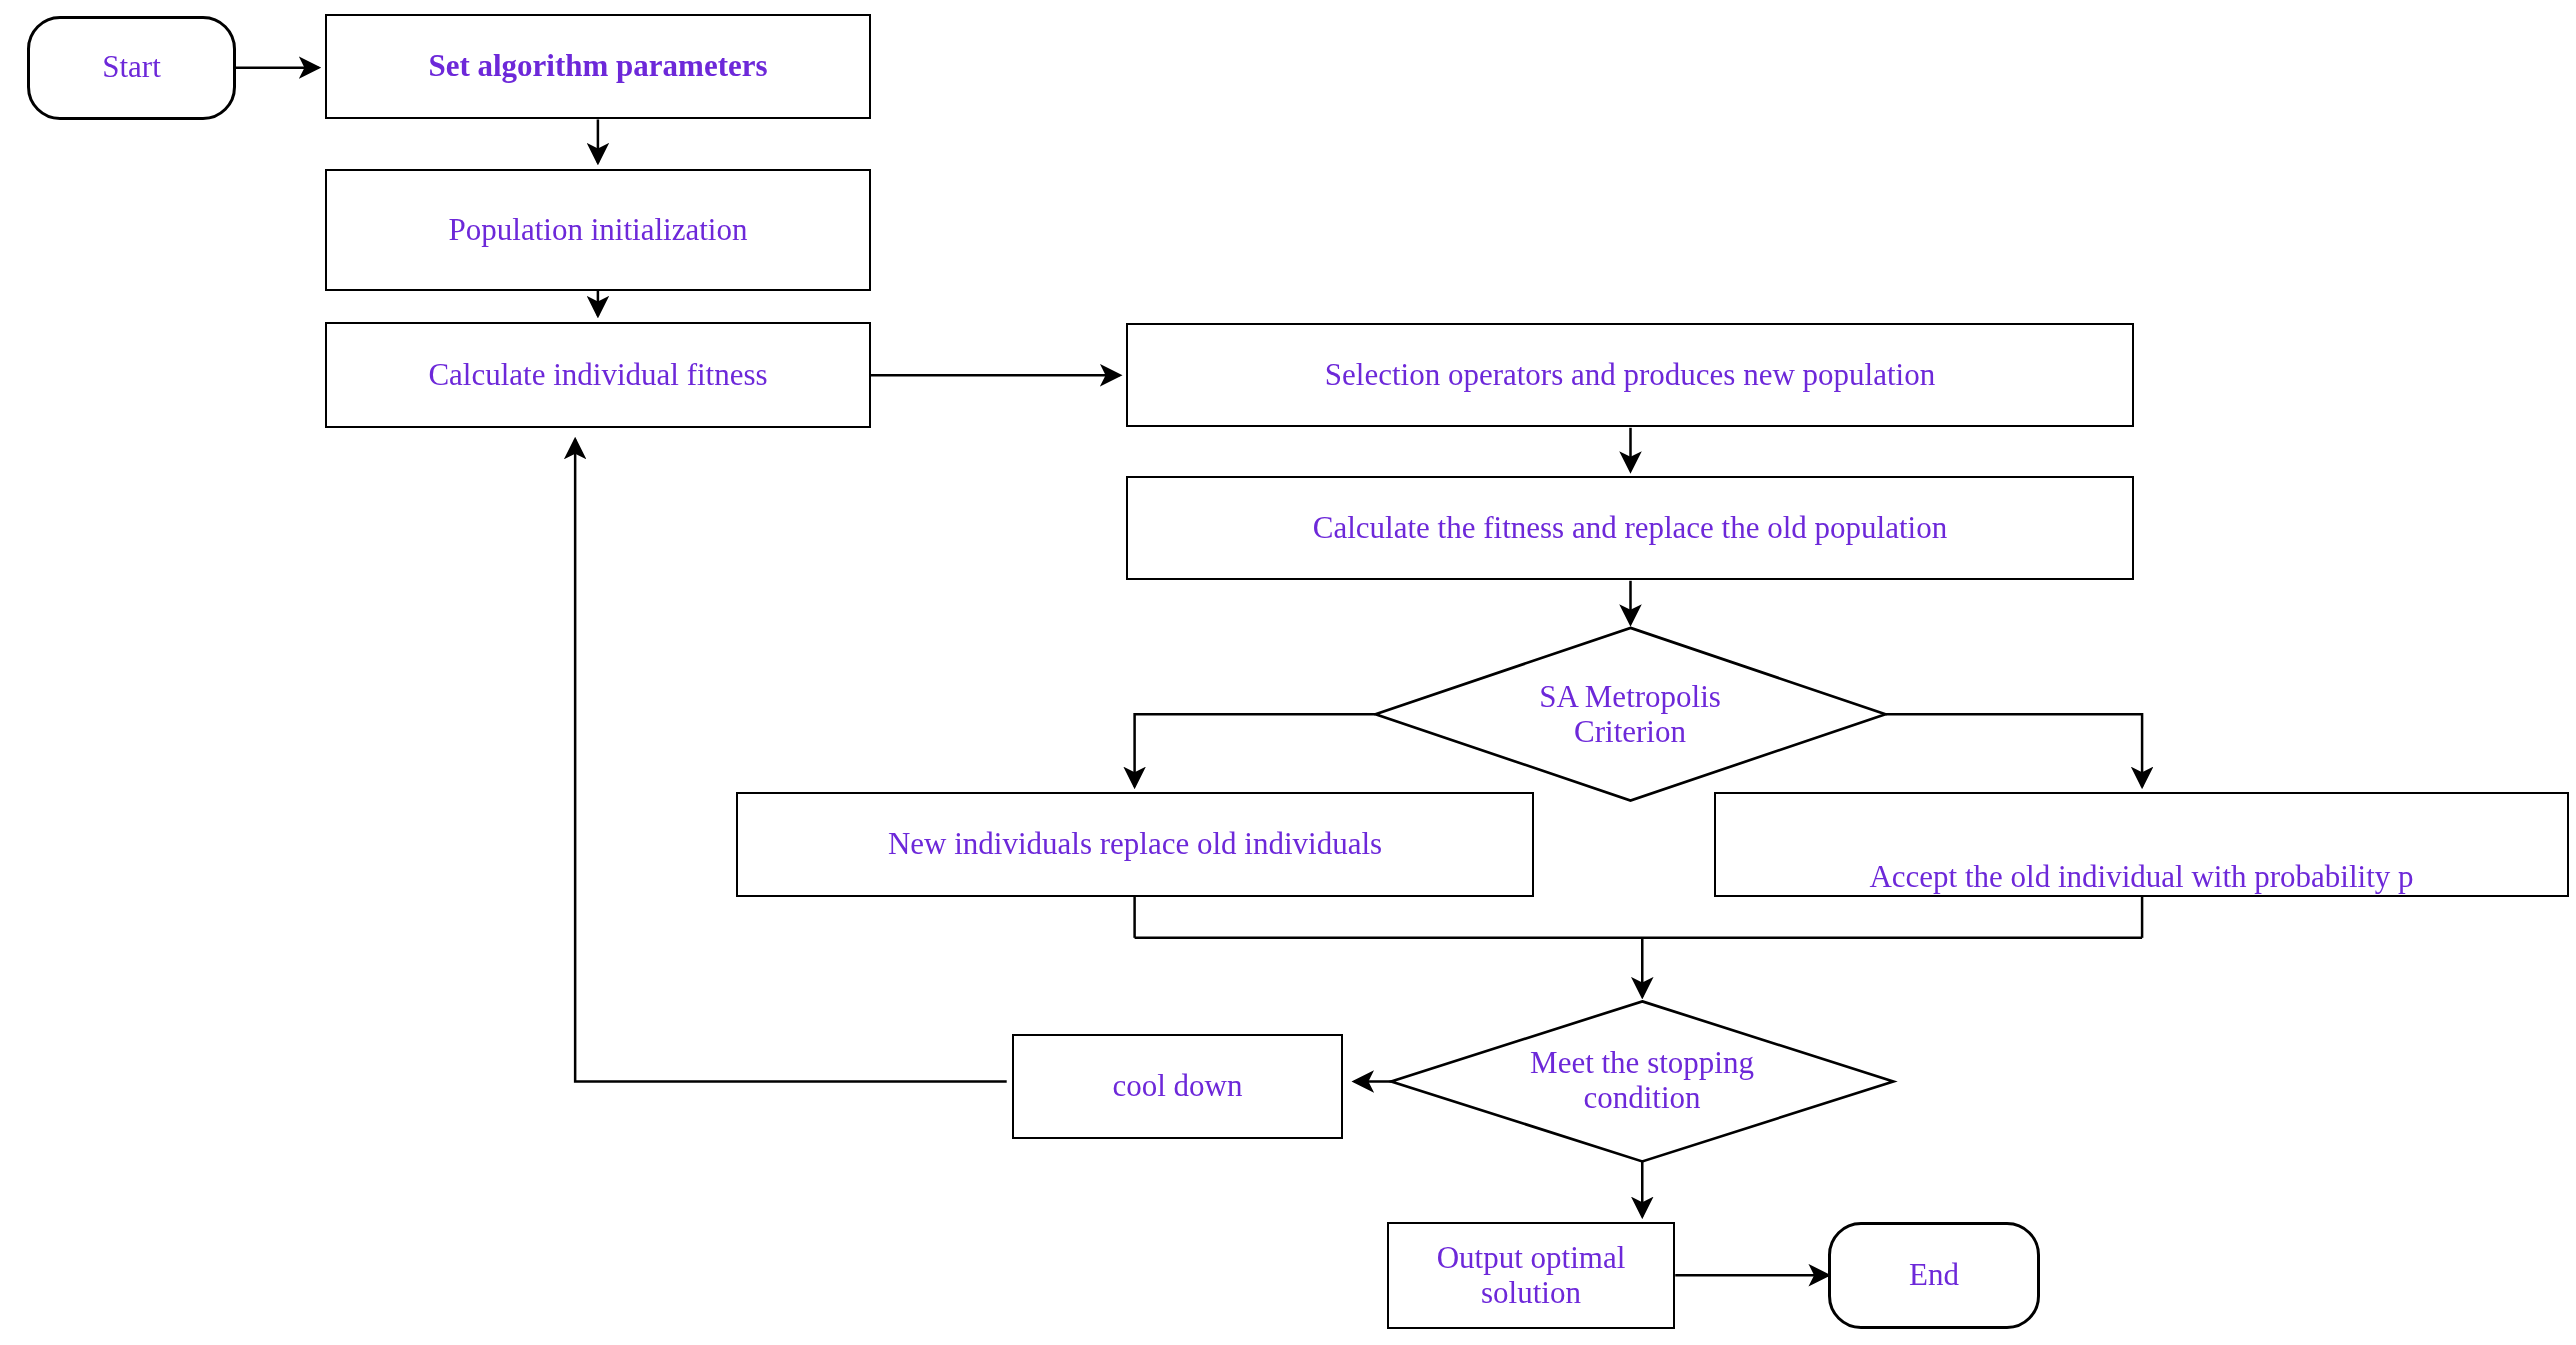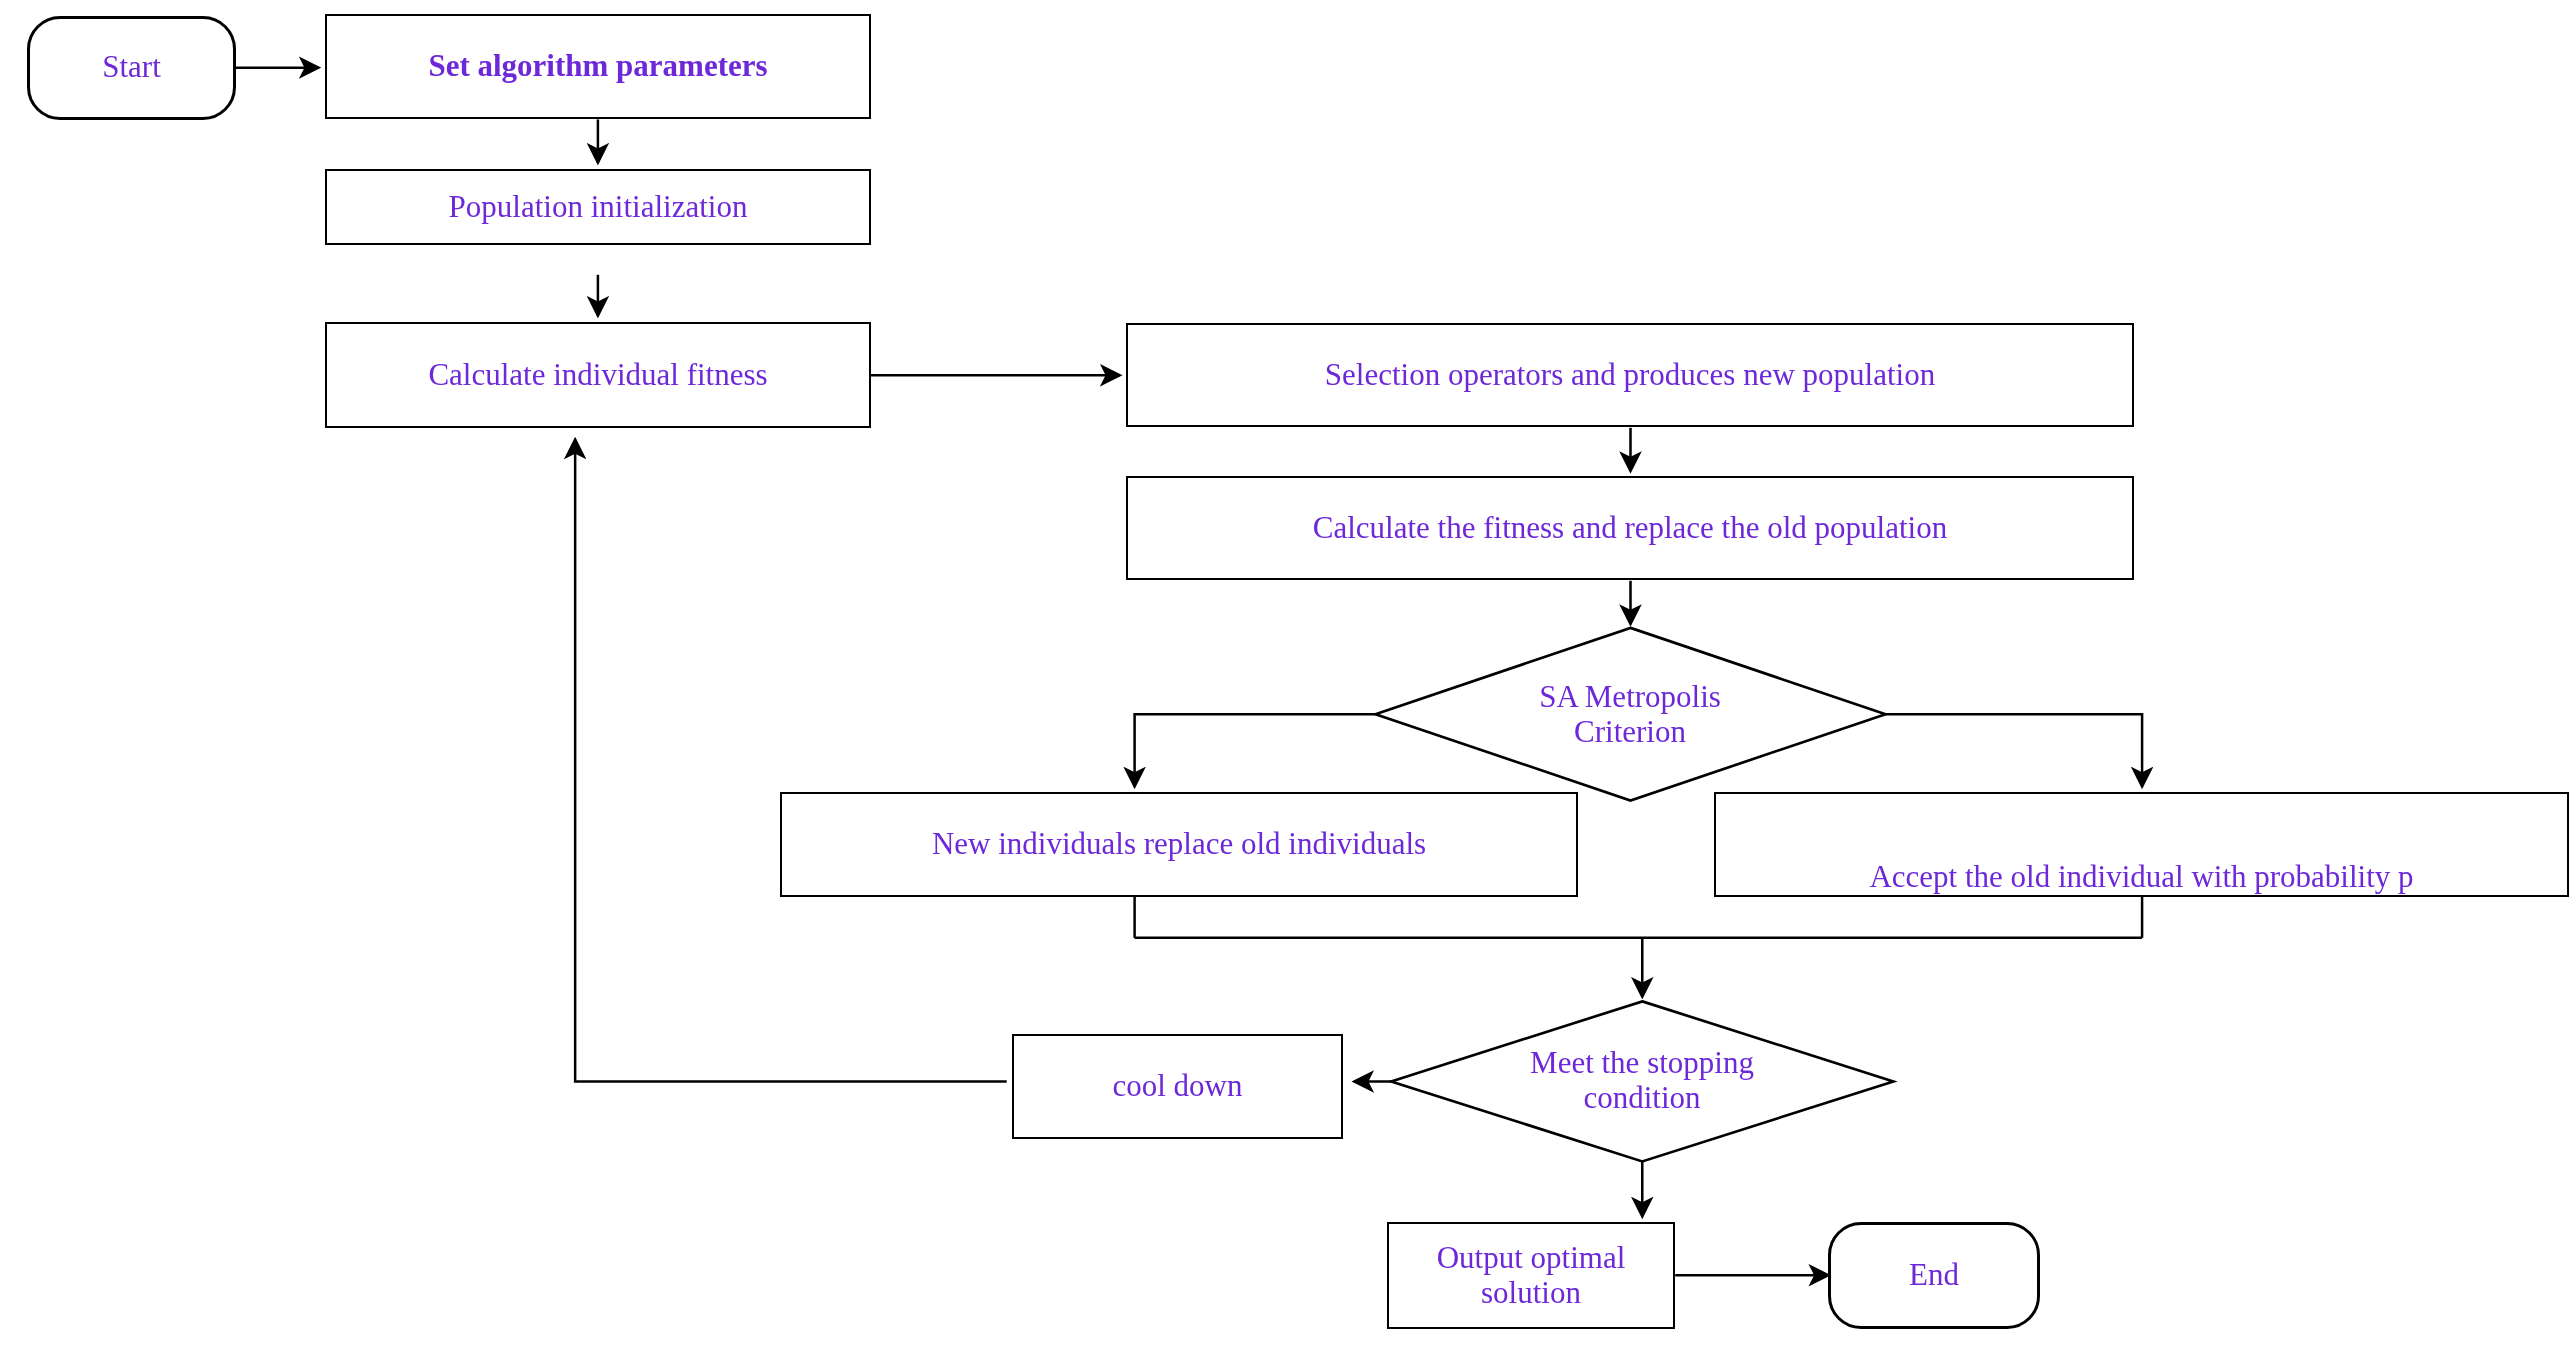--- a/index.html
+++ b/index.html
@@ -110,42 +110,42 @@
   </svg>
 
   <div class="node terminal" style="left:27px; top:15.7px; width:209px; height:104px;">
     <span>Start</span>
   </div>
 
   <div class="node box" style="left:325px; top:14px; width:546px; height:105px;font-weight:bold;">
     <span>Set algorithm parameters</span>
   </div>
 
-  <div class="node box" style="left:325px; top:169px; width:546px; height:76px;">
+  <div class="node box" style="left:325px; top:169px; width:546px; height:122px;">
     <span>Population initialization</span>
   </div>
 
   <div class="node box" style="left:325px; top:322px; width:546px; height:106px;">
     <span>Calculate individual fitness</span>
   </div>
 
   <div class="node box" style="left:1126px; top:323px; width:1008px; height:104px;">
     <span>Selection operators and produces new population</span>
   </div>
 
   <div class="node box" style="left:1126px; top:476px; width:1008px; height:104px;text-align:center;">
     <span>Calculate the fitness and replace the old population</span>
   </div>
 
   <div class="node decision" style="left:1375px; top:628px; width:510px; height:173px;">
     <span class="decision-label">SA Metropolis
 Criterion</span>
   </div>
 
-  <div class="node box" style="left:780px; top:792px; width:798px; height:105px;">
+  <div class="node box" style="left:736px; top:792px; width:798px; height:105px;">
     <span>New individuals replace old individuals</span>
   </div>
 
   <div class="node box" style="left:1714px; top:792px; width:855px; height:105px;align-items:flex-end;">
     <span>Accept the old individual with probability p</span>
   </div>
 
   <div class="node box" style="left:1012px; top:1034px; width:331px; height:105px;">
     <span>cool down</span>
   </div>

